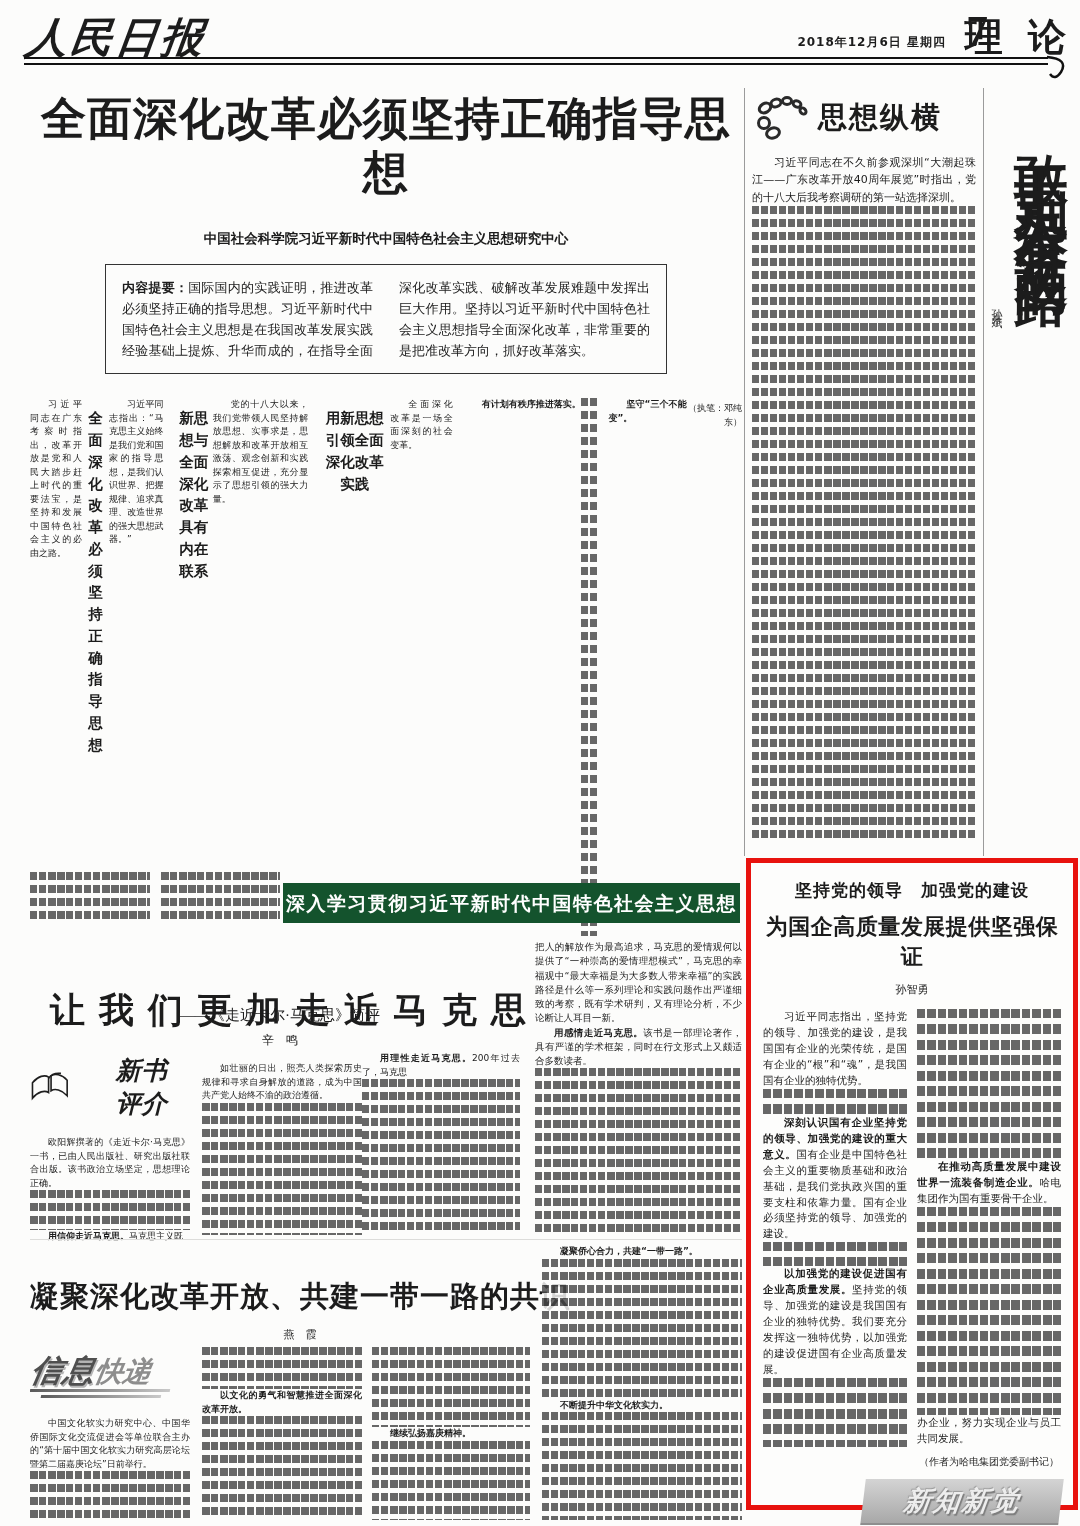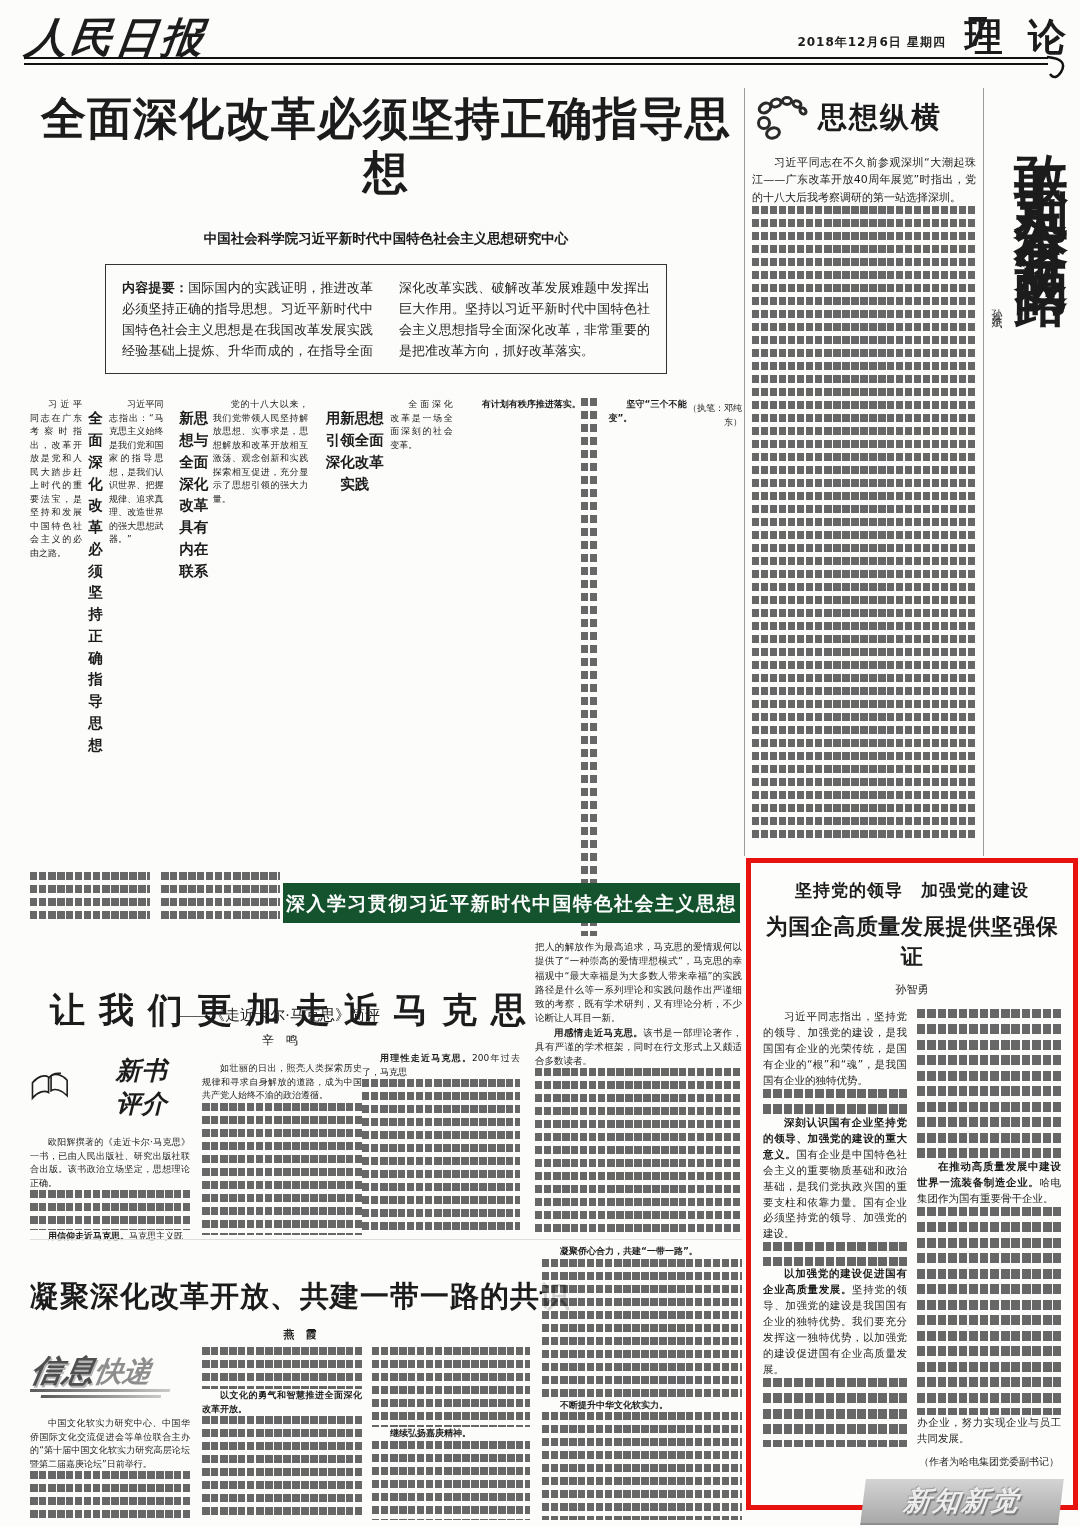--- a/index.html
+++ b/index.html
@@ -84,21 +84,21 @@
   .mcolC{left:332px;top:120px;width:158px;height:183px;}
   .mcolD{left:505px;top:8px;width:207px;height:295px;font-size:9.5px;}
 
   
   .hrule{position:absolute;left:30px;top:1239px;width:712px;height:1px;background:#dcdcda;}
   .belt{position:absolute;left:30px;top:1243px;width:712px;height:277px;}
   .belt-title{position:absolute;left:0;top:10px;width:540px;text-align:center;font-size:29px;
               font-weight:900;font-family:"Liberation Serif",serif;letter-spacing:1px;white-space:nowrap;}
   .belt-sub{position:absolute;left:0;top:58px;width:540px;text-align:center;font-size:13px;
             letter-spacing:1px;font-family:"Liberation Serif",serif;}
-  .belt-author{position:absolute;left:0;top:84px;width:540px;text-align:center;font-size:11px;font-weight:bold;}
+  .belt-author{position:absolute;left:0;top:84px;width:540px;text-align:center;font-size:11px;}
   .bcol{position:absolute;display:flex;flex-direction:column;font-size:9px;line-height:1.5;
         text-align:justify;overflow:hidden;}
   .bcolA{left:0;top:104px;width:160px;height:173px;}
   .bcolB{left:172px;top:104px;width:160px;height:173px;}
   .bcolC{left:342px;top:104px;width:158px;height:173px;}
   .bcolD{left:512px;top:2px;width:200px;height:275px;}
   .express-logo{position:relative;width:158px;height:64px;transform:skewX(-10deg);margin-bottom:6px;}
   .express-logo .ex1{font-size:31px;font-weight:900;font-style:italic;color:#4f4f4f;
                      text-shadow:1.5px 1.5px 0 #b5b5b5;letter-spacing:1px;}
   .express-logo .ex2{font-size:28px;font-weight:700;font-style:italic;color:#8d8d8d;}

